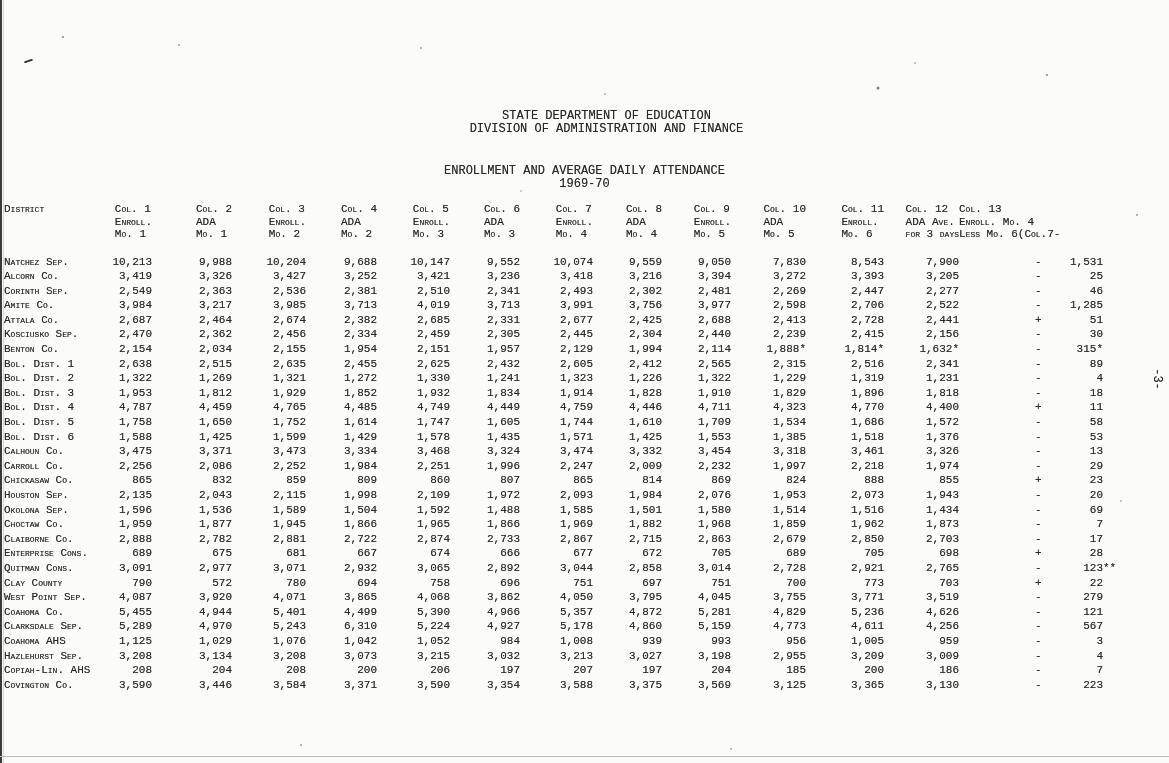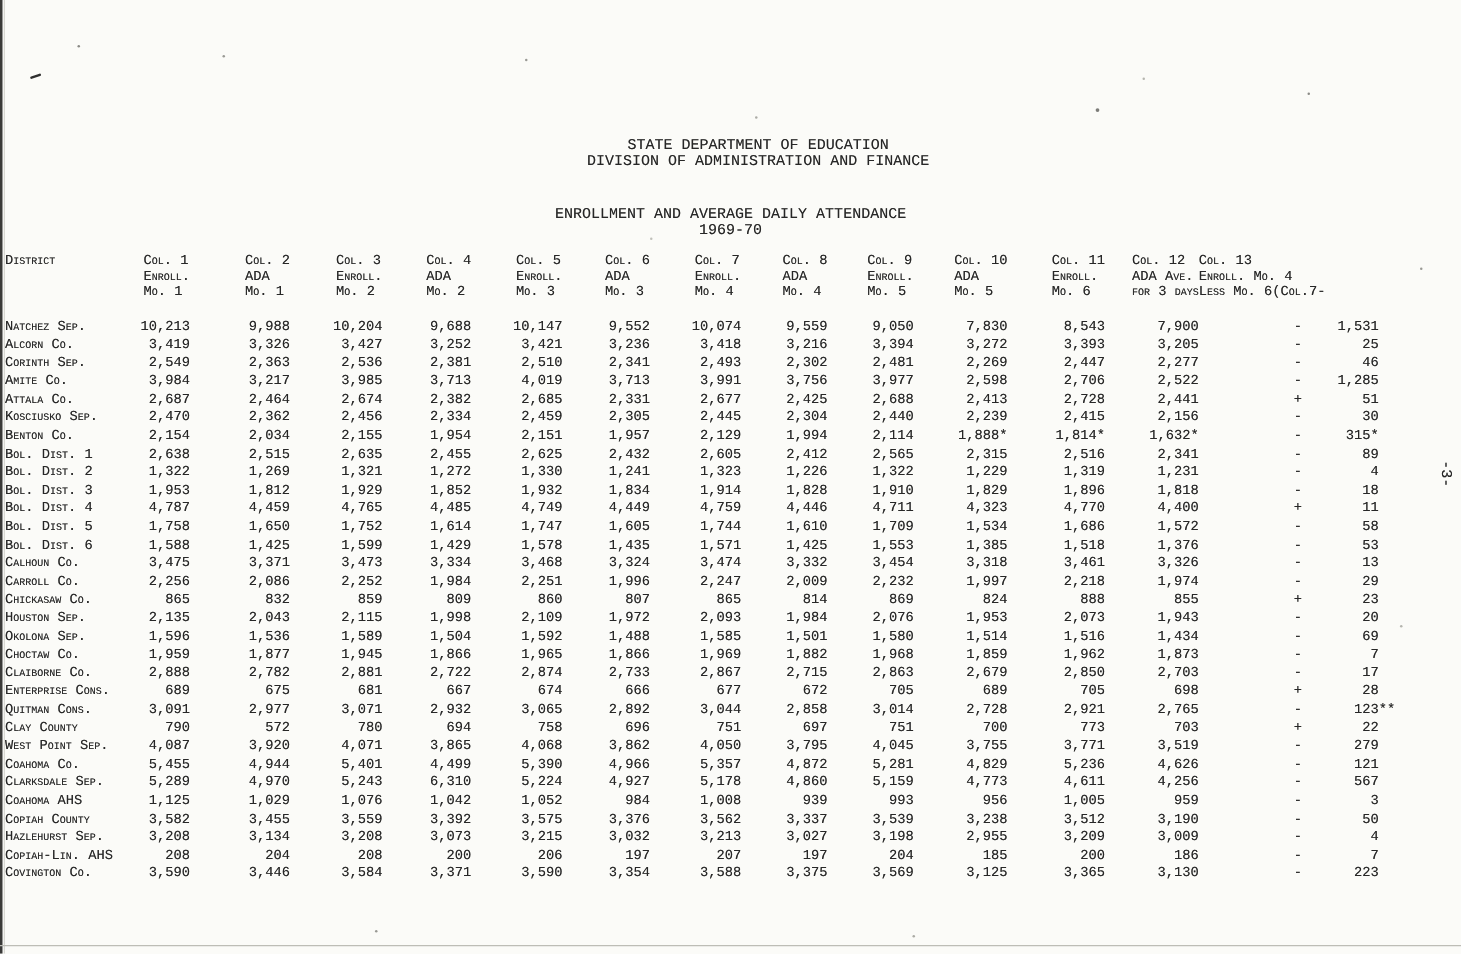--- a/index.html
+++ b/index.html
@@ -616,39 +616,20 @@
         <td class="num">993</td>
         <td class="num">956</td>
         <td class="num">1,005</td>
         <td class="num">959</td>
         <td class="spacer"></td>
         <td class="sign">-</td>
         <td class="num diff">3</td>
         <td class="note"></td>
       </tr>
       <tr>
-        <td class="dist">Copiah County</td>
-        <td class="num">3,582</td>
-        <td class="num">3,455</td>
-        <td class="num">3,559</td>
-        <td class="num">3,392</td>
-        <td class="num">3,575</td>
-        <td class="num">3,376</td>
-        <td class="num">3,562</td>
-        <td class="num">3,337</td>
-        <td class="num">3,539</td>
-        <td class="num">3,238</td>
-        <td class="num">3,512</td>
-        <td class="num">3,190</td>
-        <td class="spacer"></td>
-        <td class="sign">-</td>
-        <td class="num diff">50</td>
-        <td class="note"></td>
-      </tr>
-      <tr>
         <td class="dist">Hazlehurst Sep.</td>
         <td class="num">3,208</td>
         <td class="num">3,134</td>
         <td class="num">3,208</td>
         <td class="num">3,073</td>
         <td class="num">3,215</td>
         <td class="num">3,032</td>
         <td class="num">3,213</td>
         <td class="num">3,027</td>
         <td class="num">3,198</td>

